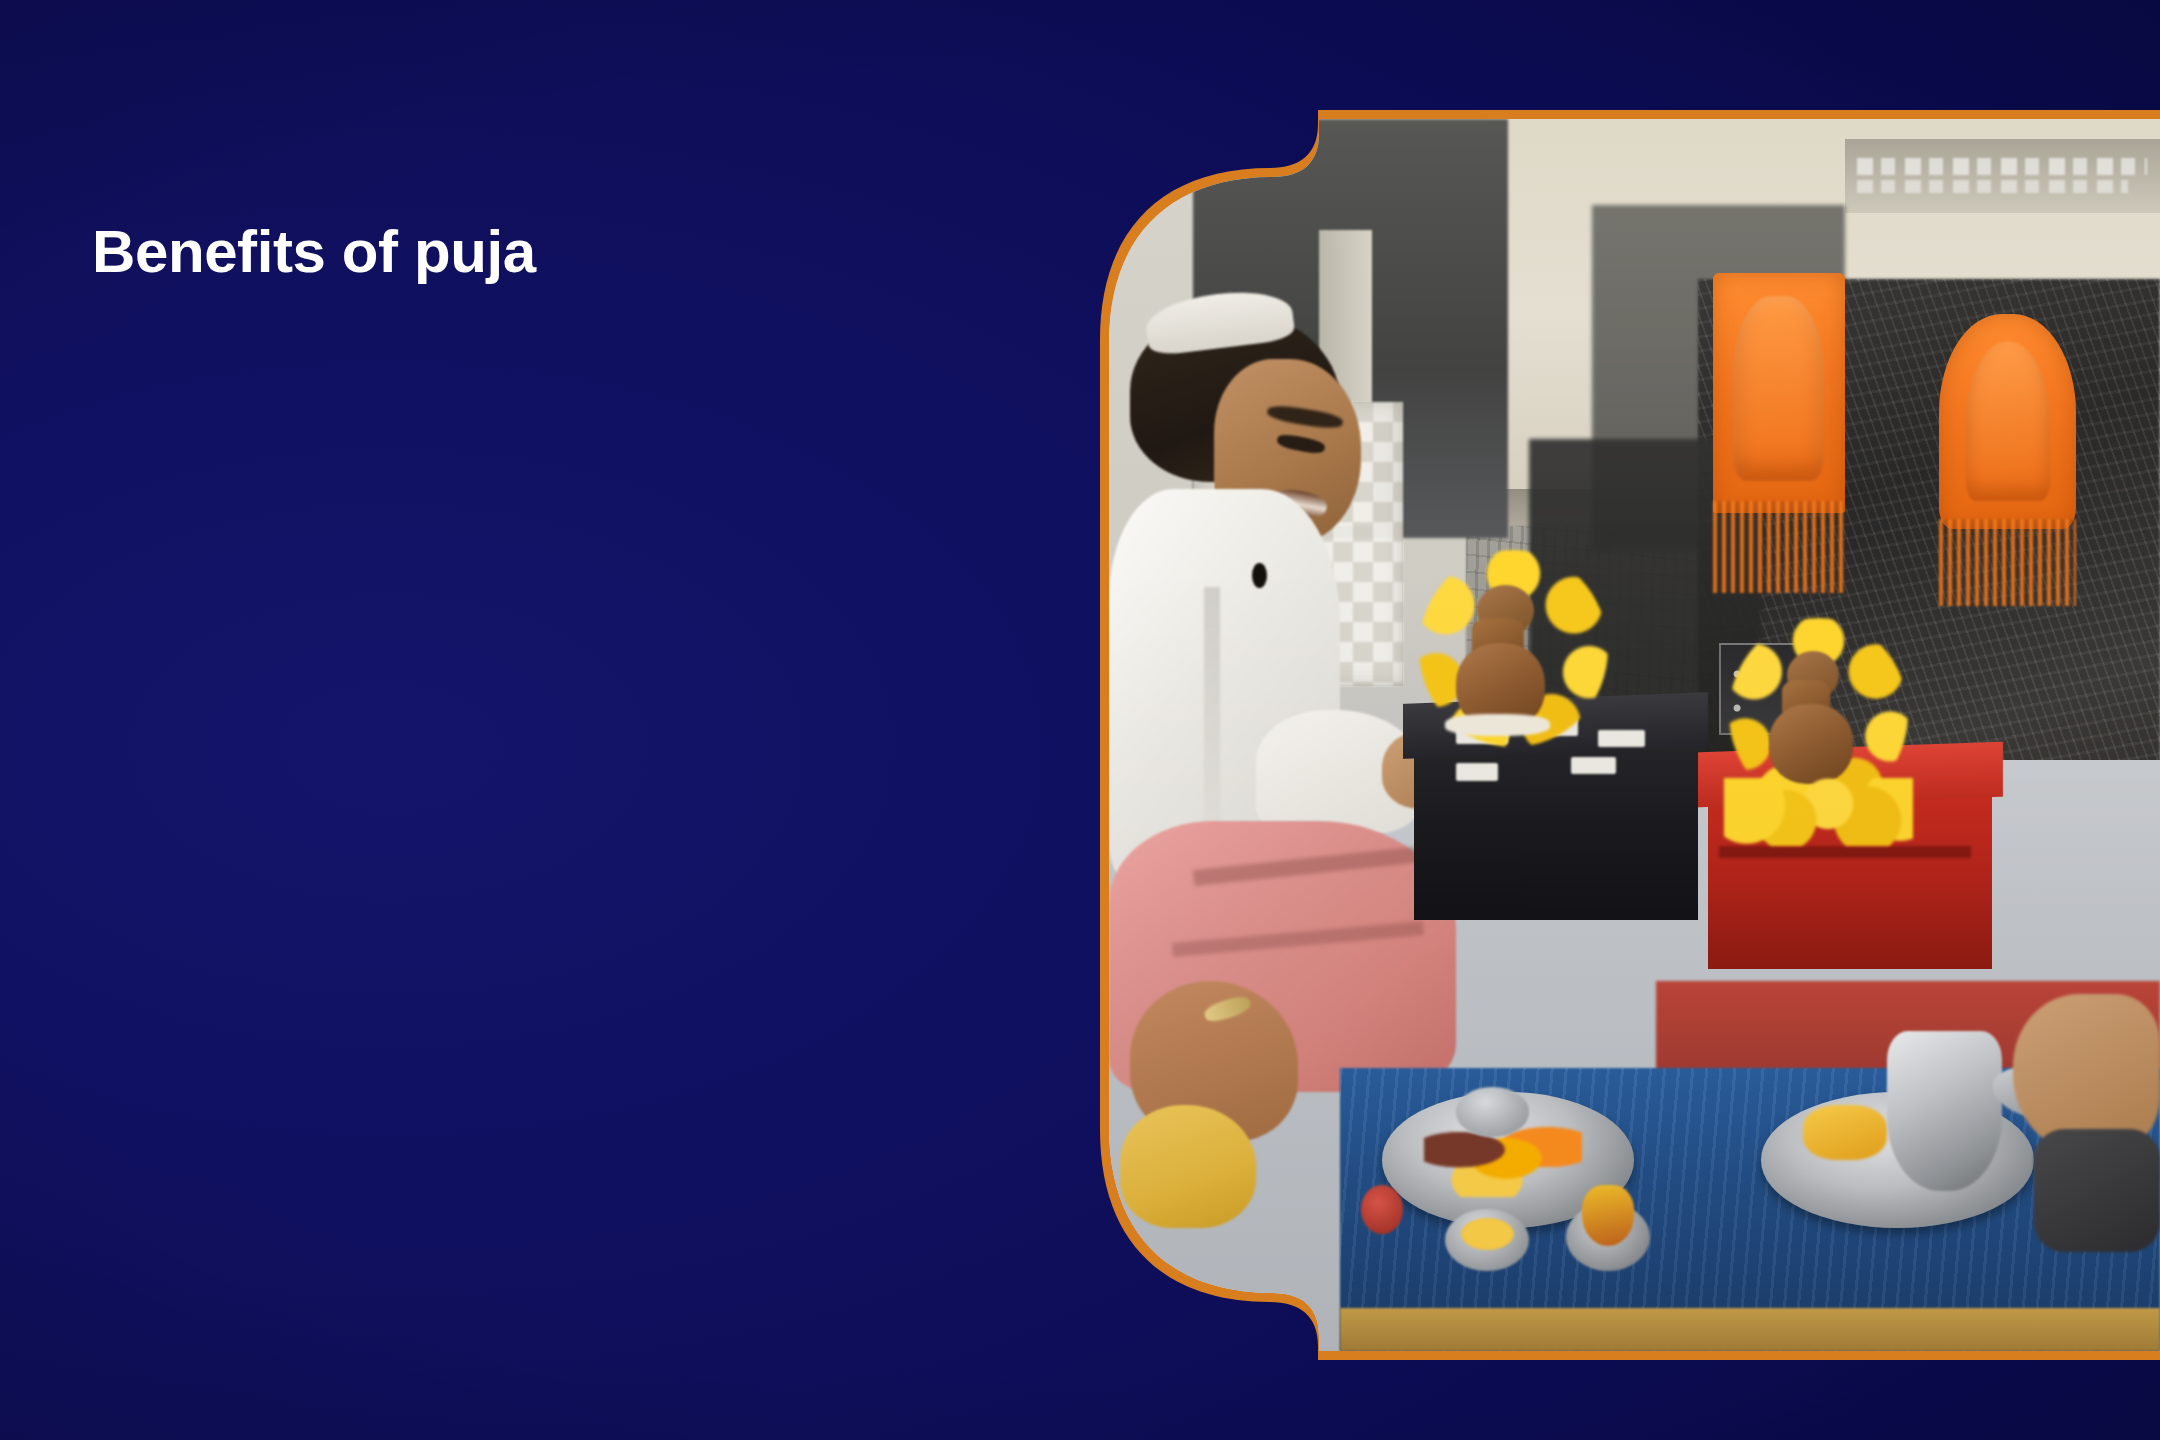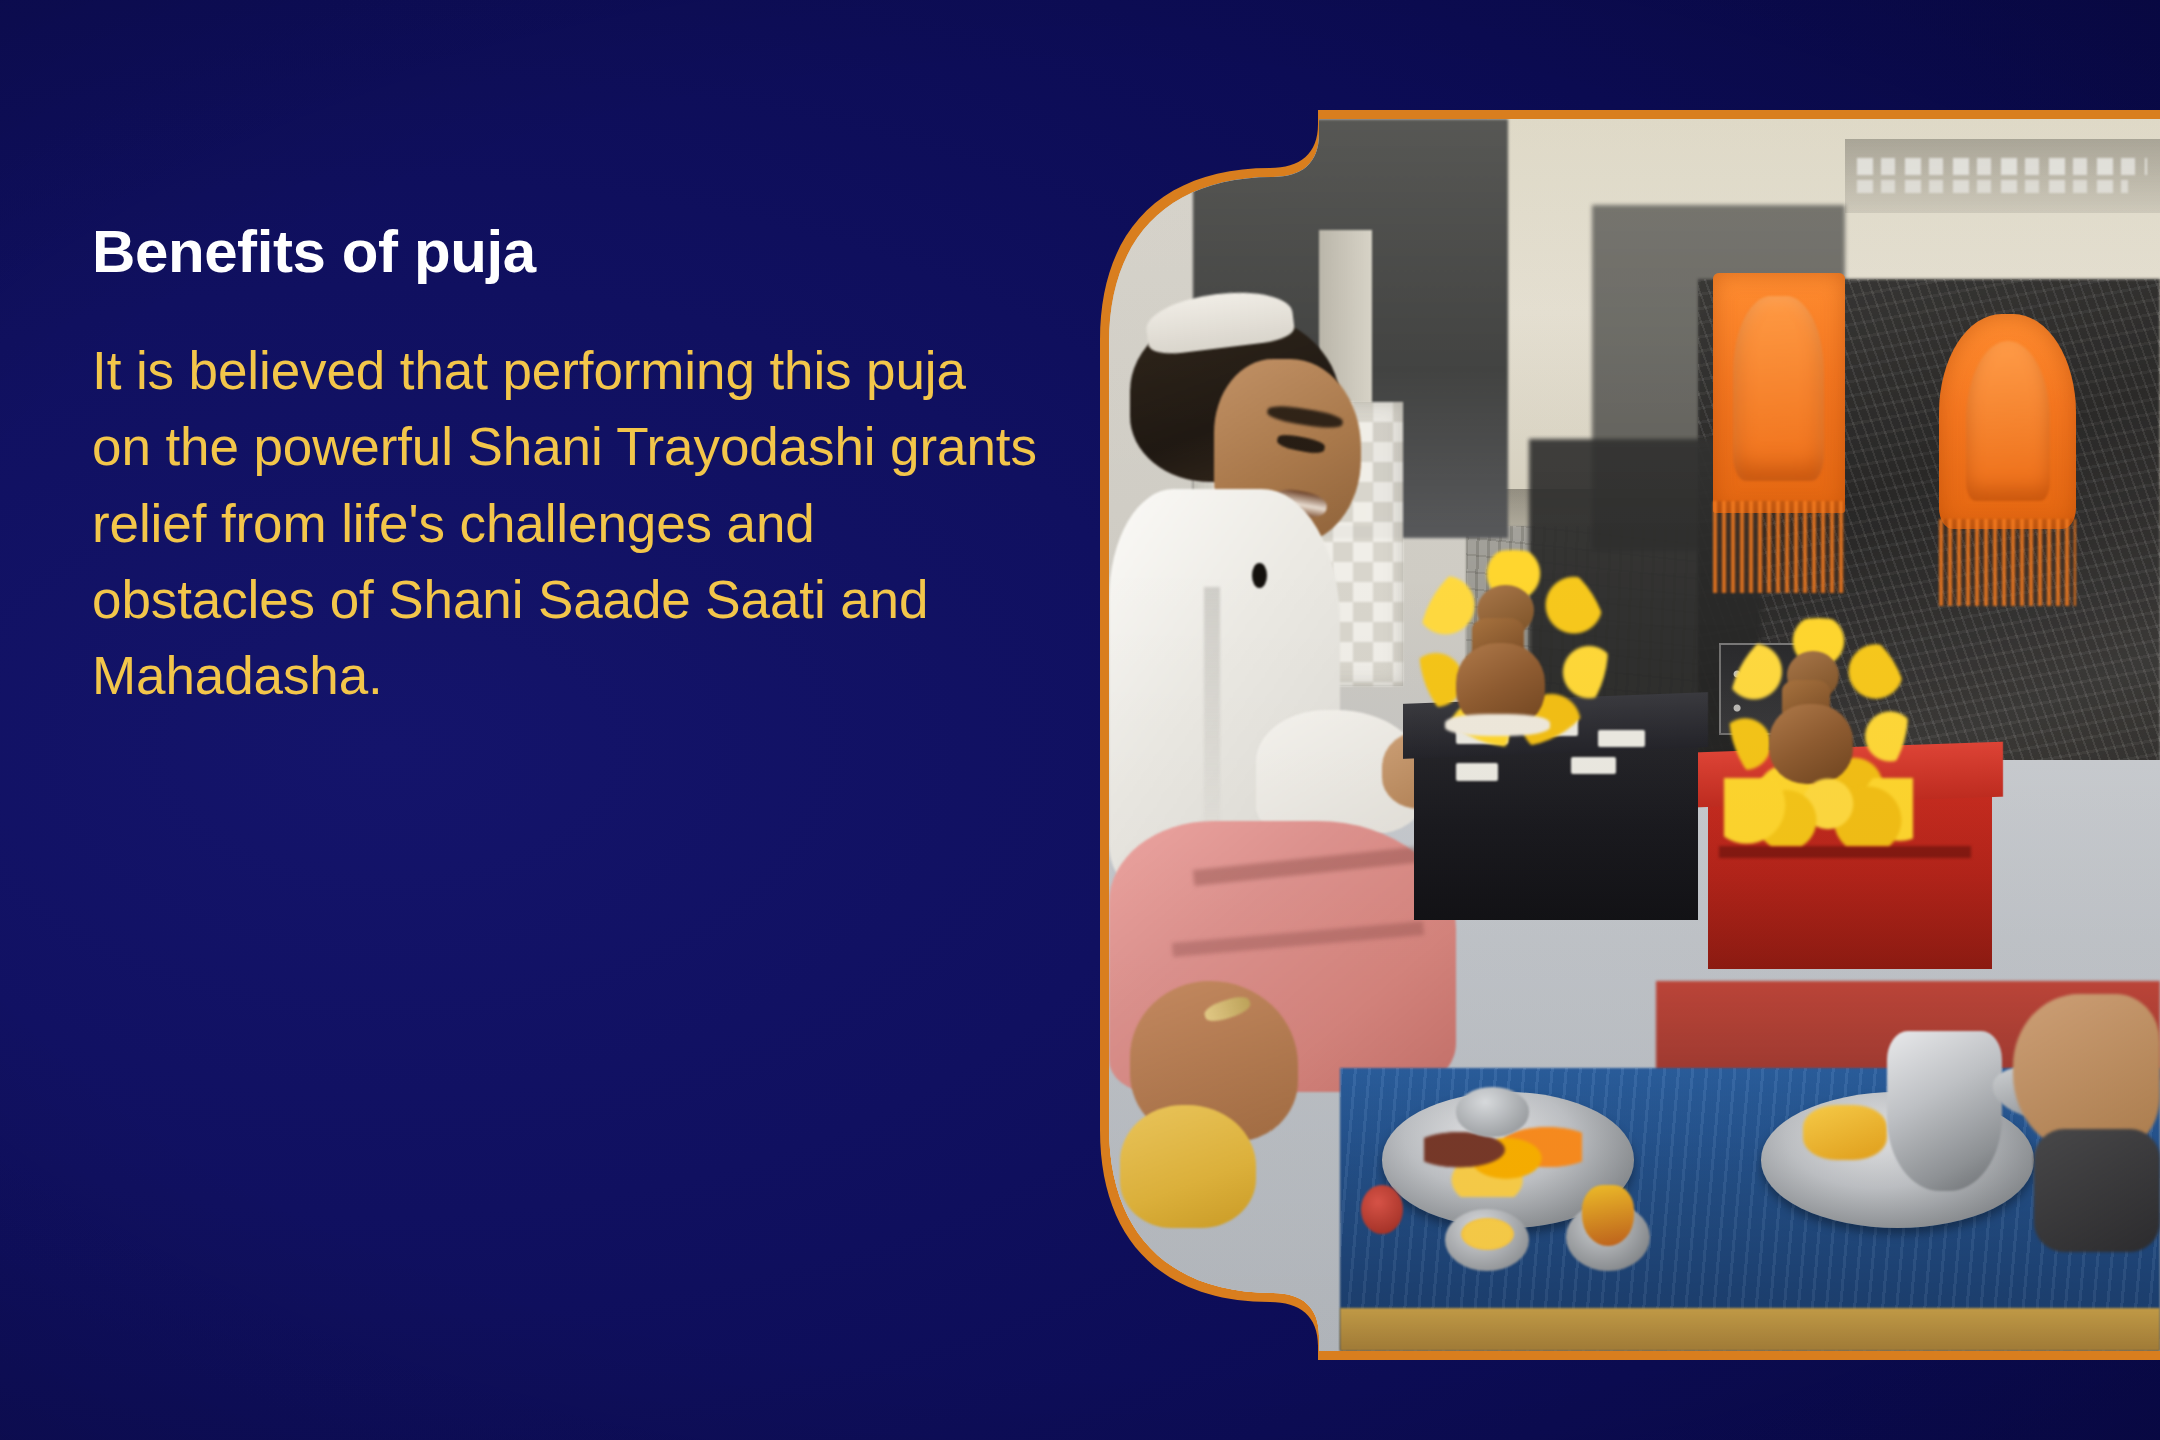--- a/index.html
+++ b/index.html
@@ -493,21 +493,20 @@
   }
 </style>
 </head>
 <body>
 
 <div id="bg"></div>
 <div id="bg-vignette"></div>
 
 <div id="text-col">
   <div id="headline">Benefits of puja</div>
-  <div id="body-copy">It is believed that performing this puja on the powerful Shani Trayodashi grants relief from life's challenges and obstacles of Shani Saade Saati and Mahadasha.</div>
 </div>
 
 <div id="photo-frame">
   <div id="photo-inner">
 
     <div class="ph" id="wall-floor"></div>
     <div class="ph" id="wall-beige"></div>
     <div class="ph" id="wall-beige-shadow"></div>
     <div class="ph" id="wall-stone"></div>
     <div class="ph" id="wall-stone-tex"></div>

